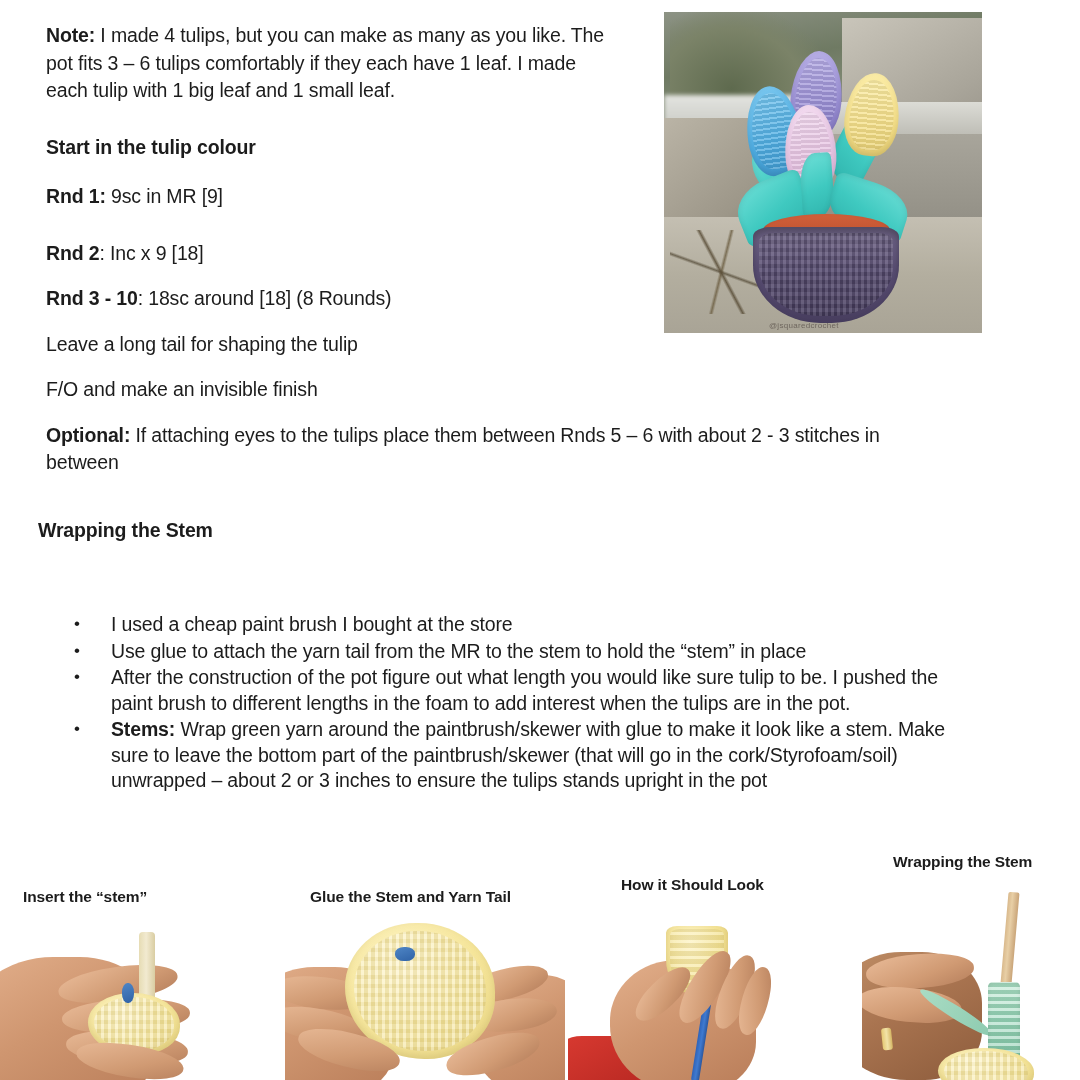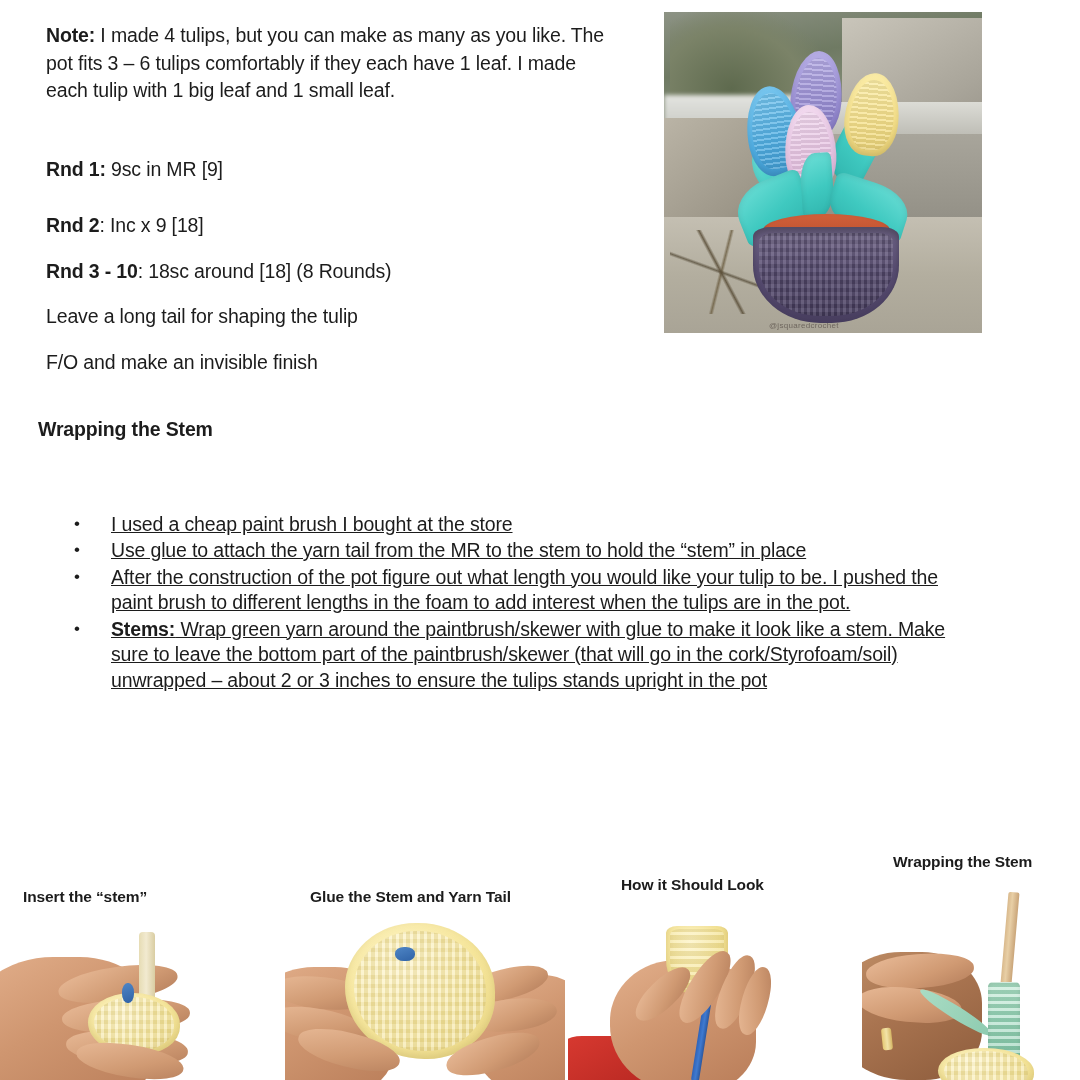--- a/index.html
+++ b/index.html
@@ -47,21 +47,20 @@
   .spacer-sm { height: 11px; }
   .spacer-md { height: 22px; }
   .spacer-lg { height: 46px; }
 
   
   .bullets {
     margin: 0;
     padding: 0;
     list-style: none;
     width: 925px;
-    text-decoration: underline;
   }
   .bullets li {
     position: relative;
     padding-left: 65px;
     font-size: 19.5px;
     line-height: 25.5px;
     margin-bottom: 1px;
     letter-spacing: -0.15px;
   }
   .bullets li::before {
@@ -314,44 +313,46 @@
   }
 </style>
 </head>
 <body>
 
 <div class="doc">
 
   <p class="para note-para"><b>Note:</b><span> I made 4 tulips, but you can make as many as you like. The pot fits 3 – 6 tulips comfortably if they each have 1 leaf. I made each tulip with 1 big leaf and 1 small leaf.</span></p>
 
   <div class="spacer-sm"></div>
+  <p class="heading">Start in the tulip colour</p>
   <div class="spacer-md"></div>
 
   <p class="para"><b>Rnd 1:</b><span> 9sc in MR [9]</span></p>
   <div class="spacer-sm"></div>
 
   <p class="para"><b>Rnd 2</b><span>: Inc x 9 [18]</span></p>
 
   <p class="para"><b>Rnd 3 - 10</b><span>:  18sc around [18] (8 Rounds)</span></p>
 
   <p class="para">Leave a long tail for shaping the tulip</p>
 
   <p class="para">F/O and make an invisible finish</p>
 
+  <p class="para optional-para"><b>Optional:</b><span> If attaching eyes to the tulips place them between Rnds 5 – 6 with about 2 - 3 stitches in between</span></p>
 
   <div class="spacer-md"></div>
   <p class="heading indent">Wrapping the Stem</p>
 
   <div class="spacer-lg"></div>
   <div class="spacer-md"></div>
 
   <ul class="bullets">
     <li><span>I used a cheap paint brush I bought at the store</span></li>
     <li><span>Use glue to attach the yarn tail from the MR to the stem to hold the “stem” in place</span></li>
-    <li><span>After the construction of the pot figure out what length you would like your tulip to be. I pushed the paint brush to different lengths in the foam to add interest when the tulips are in the pot.</span></li>
+    <li><span>After the construction of the pot figure out what length you would like sure tulip to be. I pushed the paint brush to different lengths in the foam to add interest when the tulips are in the pot.</span></li>
     <li><b>Stems:</b><span> Wrap green yarn around the paintbrush/skewer with glue to make it look like a stem. Make sure to leave the bottom part of the paintbrush/skewer (that will go in the cork/Styrofoam/soil) unwrapped – about 2 or 3 inches to ensure the tulips stands upright in the pot</span></li>
   </ul>
 </div>
 
 <div class="hero-photo">
   <div class="bg-sky"></div>
   <div class="bg-foliage"></div>
   <div class="bg-rockR"></div>
   <div class="bg-snow"></div>
   <div class="bg-ledge"></div>

